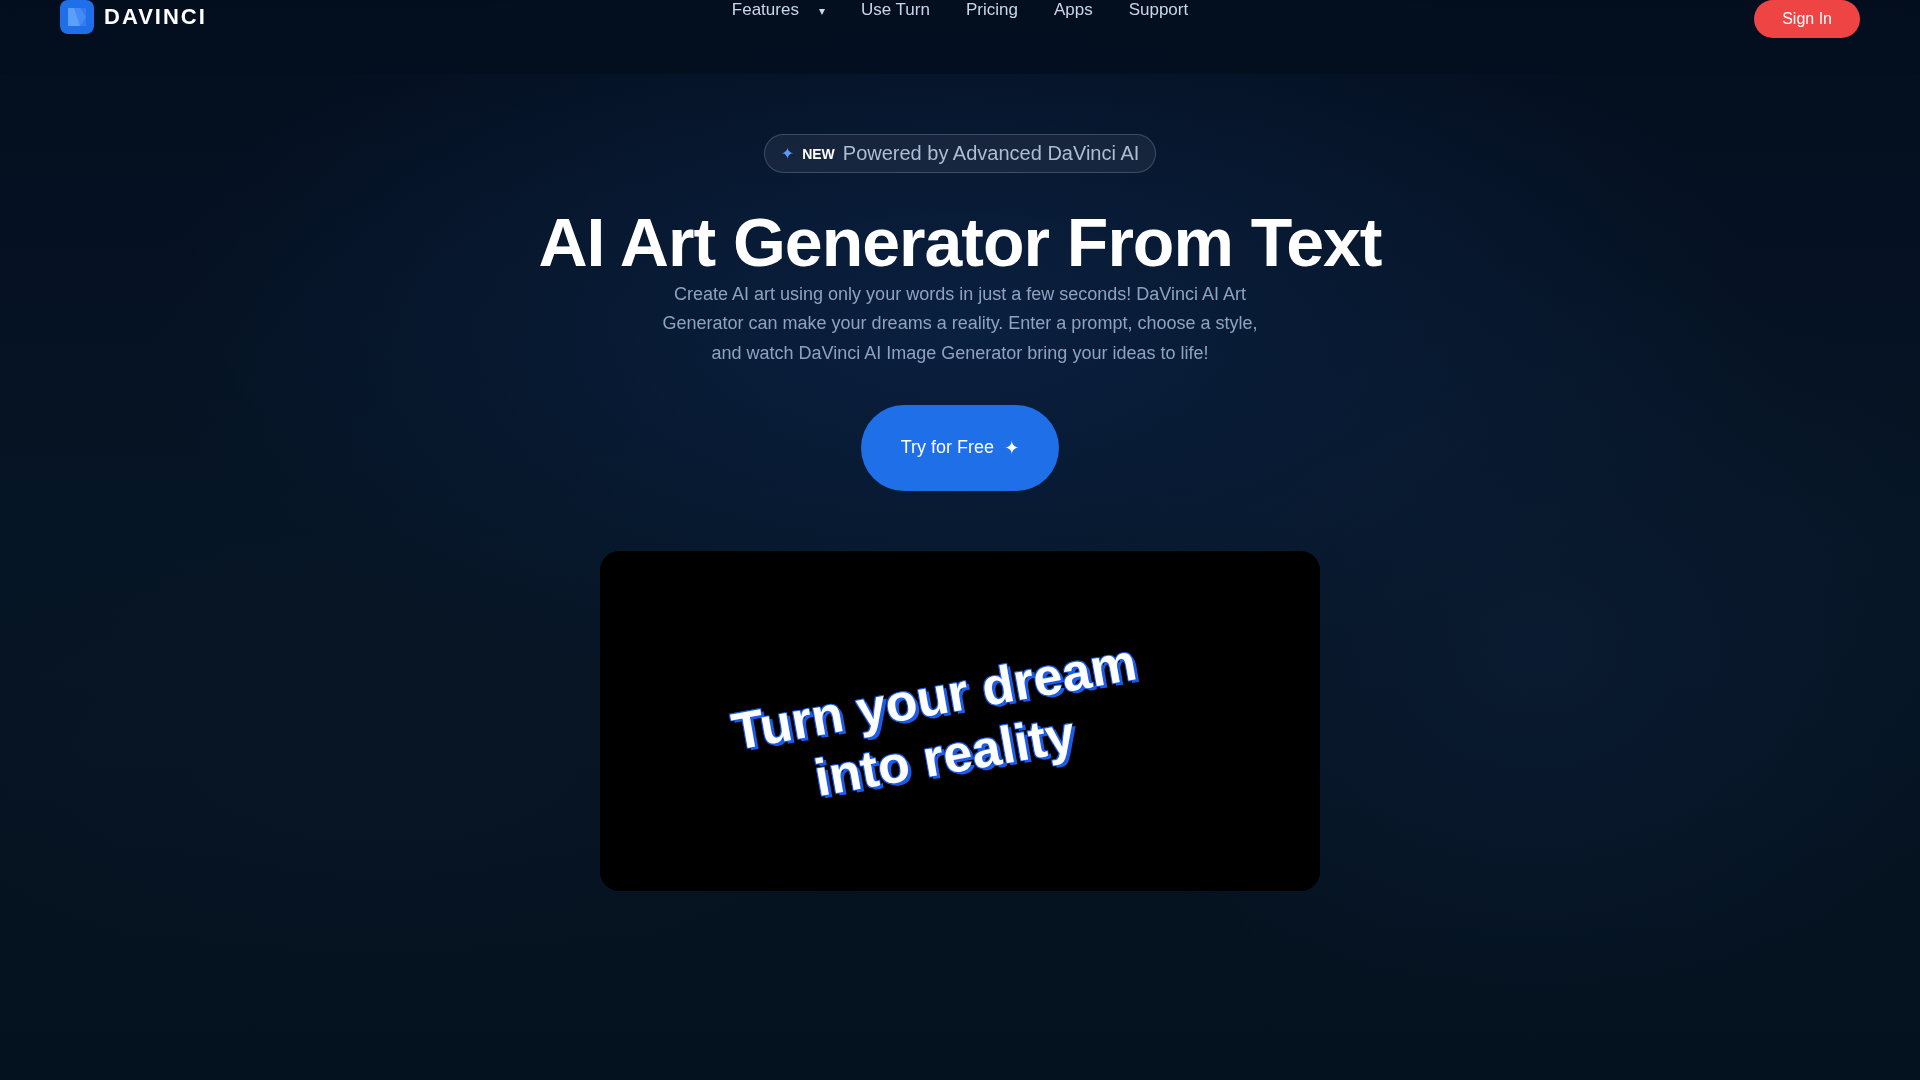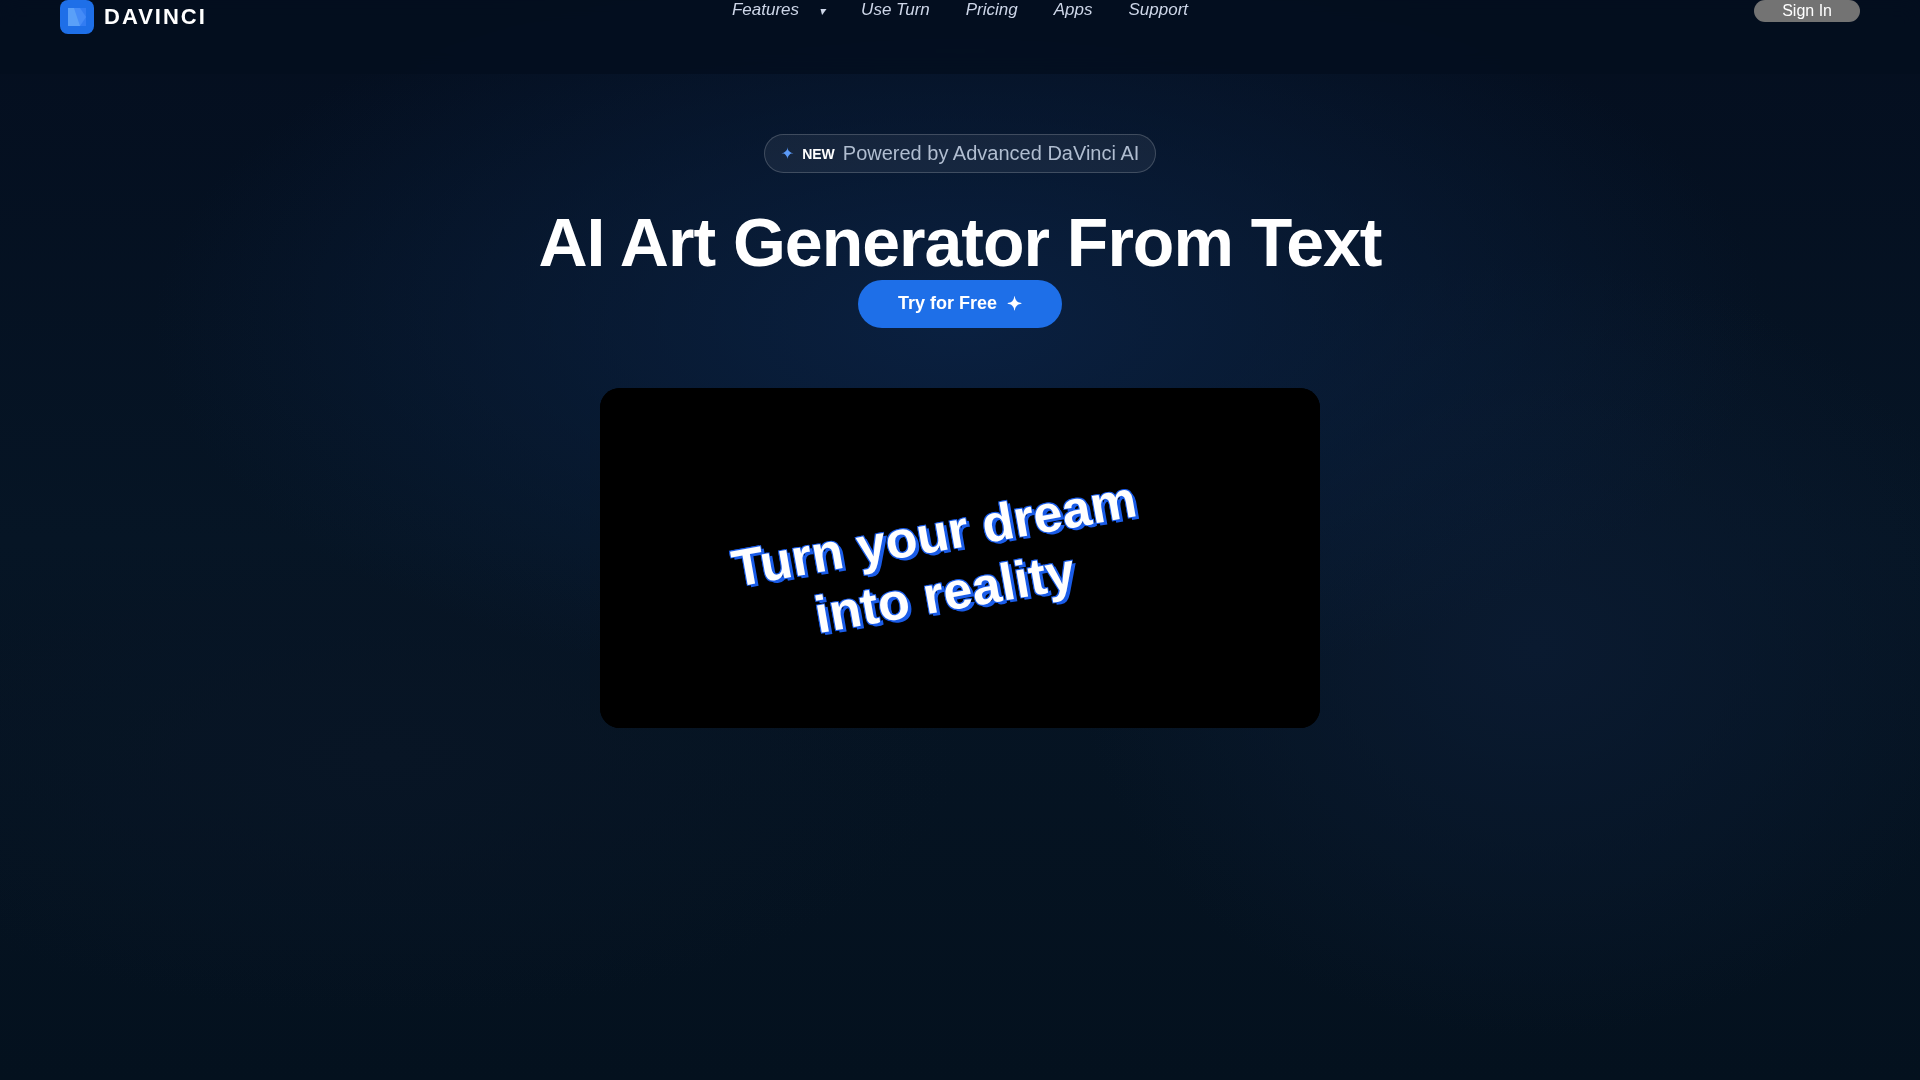--- a/index.html
+++ b/index.html
@@ -68,35 +68,34 @@
     }
 
     .nav-link {
       font-size: 17px;
       color: #cdd6e8;
       cursor: pointer;
       text-decoration: none;
       display: flex;
       align-items: center;
       gap: 20px;
-      font-style: italic;
     }
 
     .chevron-icon {
       display: inline-block;
       font-size: 12px;
       margin-top: 1px;
     }
 
     .sign-in-btn {
-      background: #737373;
+      background: #ef4444;
       color: #ffffff;
       border: none;
       border-radius: 24px;
-      padding: 2px 28px;
+      padding: 10px 28px;
       font-size: 16px;
       font-weight: 500;
       cursor: pointer;
     }
 
     
     .hero {
       position: relative;
       z-index: 5;
       display: flex;
@@ -158,23 +157,23 @@
 
     
     .try-btn {
       display: inline-flex;
       align-items: center;
       gap: 10px;
       background: #1e6fe8;
       color: #ffffff;
       border: none;
       border-radius: 50px;
-      padding: 13px 40px;
+      padding: 32px 40px;
       font-size: 18px;
-      font-weight: 700;
+      font-weight: 400;
       cursor: pointer;
       transition: background 0.2s;
     }
 
     .try-btn .sparkle {
       font-size: 18px;
     }
 
     
     .demo-container {
@@ -271,20 +270,21 @@
   <section class="hero">
 
     <div class="new-badge">
       <span class="spark-icon">✦</span>
       <span class="new-label">NEW</span>
       <span class="new-desc">Powered by Advanced DaVinci AI</span>
     </div>
 
     <h1 class="hero-title">AI Art Generator From Text</h1>
 
+    <p class="hero-subtitle">Create AI art using only your words in just a few seconds! DaVinci AI Art Generator can make your dreams a reality. Enter a prompt, choose a style, and watch DaVinci AI Image Generator bring your ideas to life!</p>
 
     <button class="try-btn">
       <span>Try for Free</span>
       <span class="sparkle">✦</span>
     </button>
 
     <div class="demo-container">
       <div class="demo-video-placeholder">
         <div class="dream-text">
           <span>Turn your dream</span>

